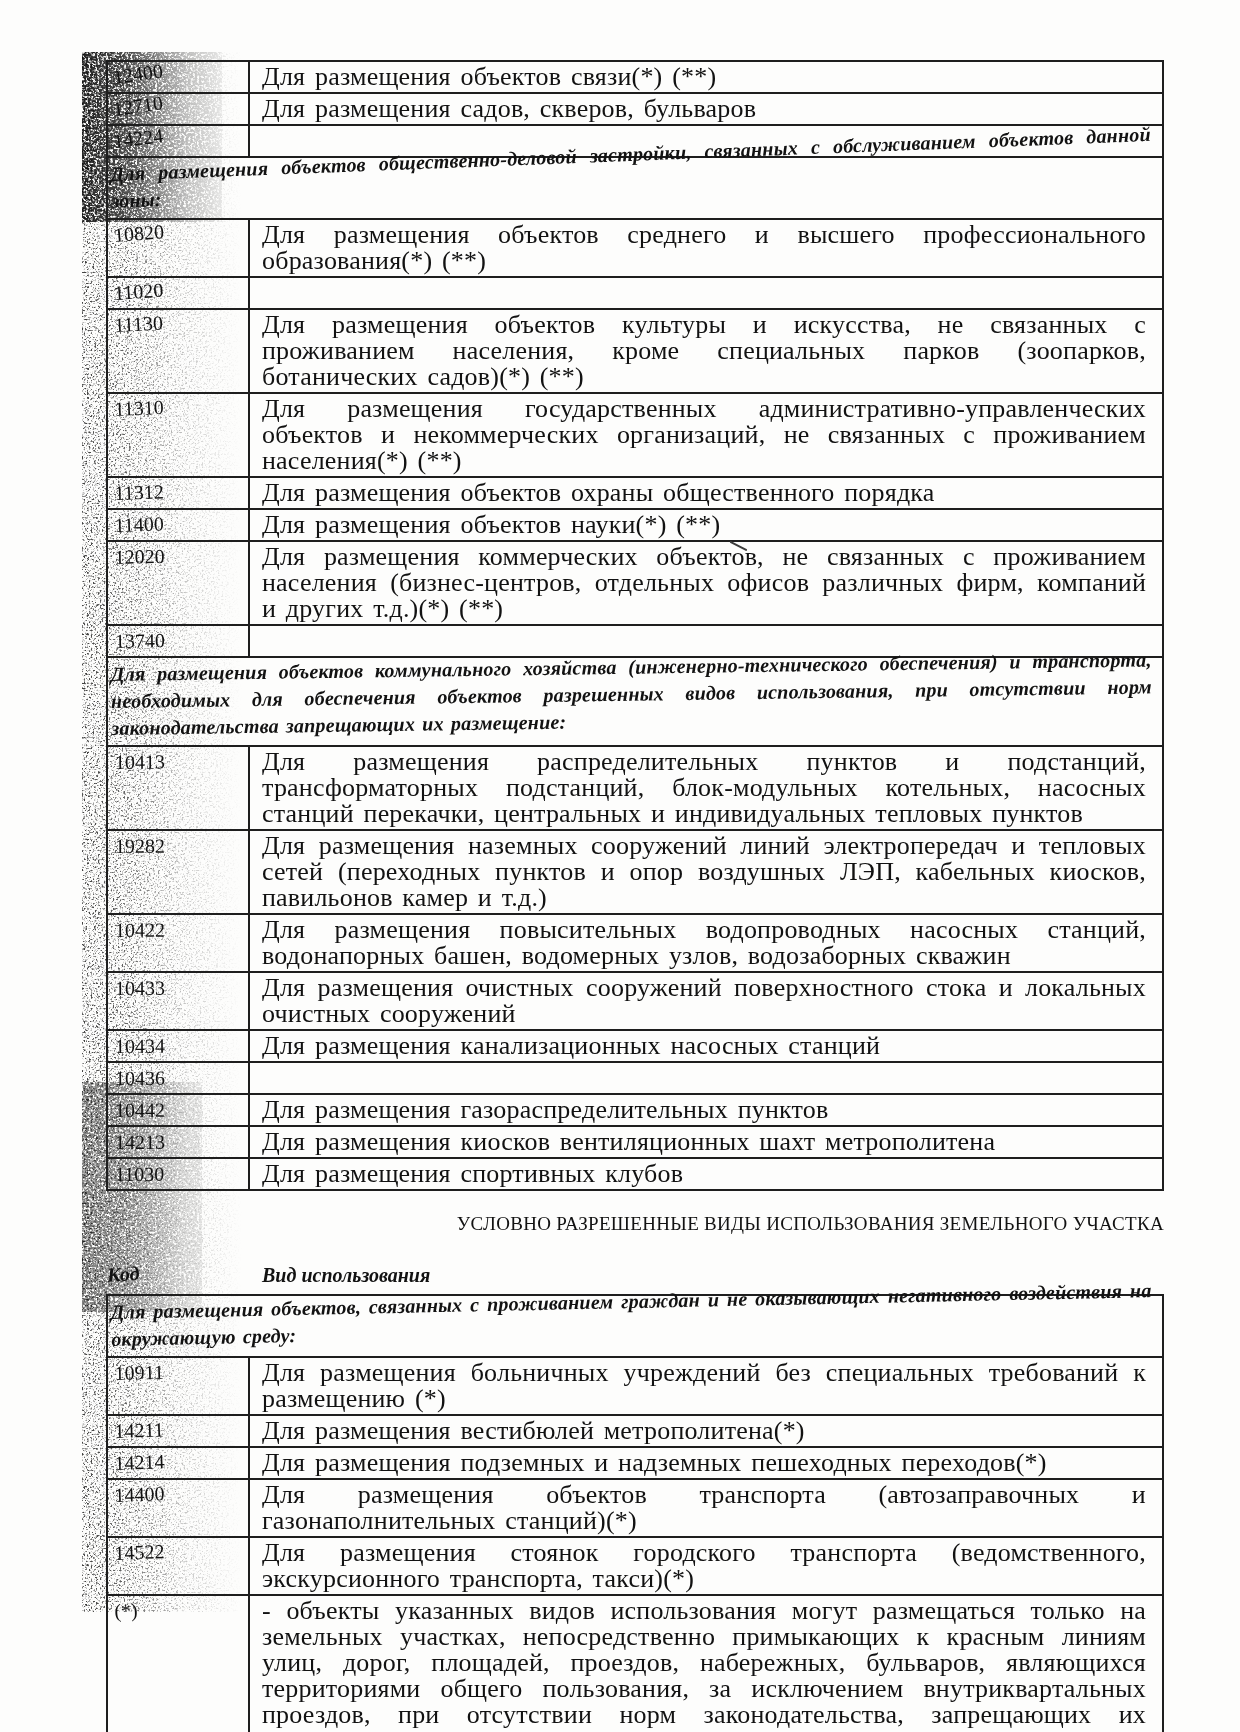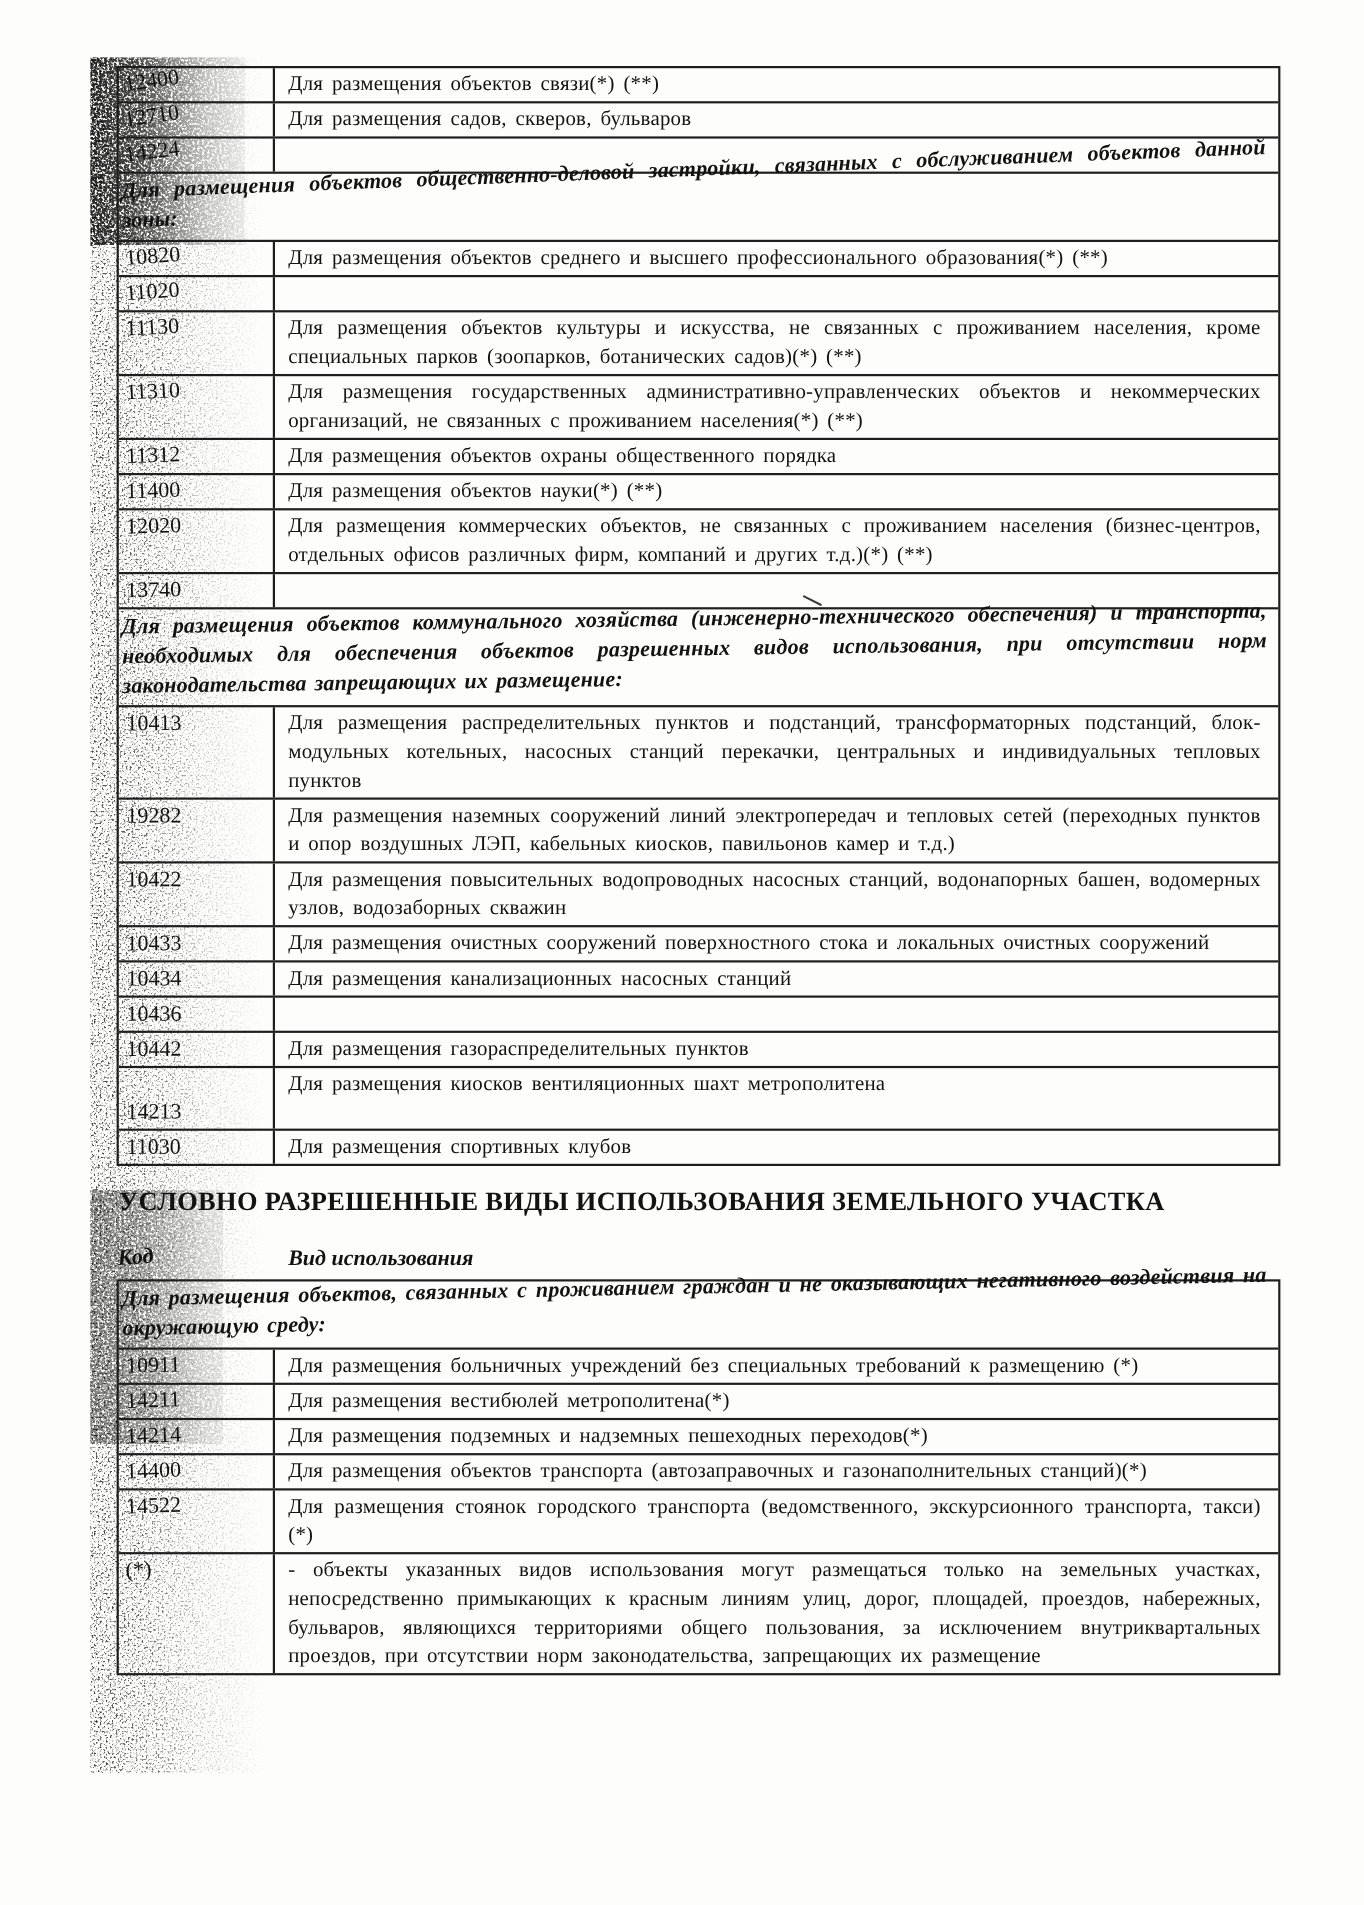--- a/index.html
+++ b/index.html
@@ -27,39 +27,40 @@
     flex:0 0 142px;width:142px;
     border-right:2px solid #1e1e1e;
     padding:2px 4px 2px 7px;
     font-size:20px;line-height:26px;
     box-sizing:border-box;
   }
   .code-text{display:inline-block;transform-origin:left bottom;white-space:nowrap;}
   .t-desc{
     flex:1;
     padding:2px 16px 2px 12px;
-    font-size:19px;line-height:26px;
+    font-size:26px;line-height:26px;
     text-align:justify;
     letter-spacing:0.2px;word-spacing:3px;
   }
   .t-section{display:block;}
   .t-sec-text{
     font-weight:bold;font-style:italic;
     font-size:20px;line-height:27px;
     padding:3px 10px 3px 3px;
     text-align:justify;
     letter-spacing:0.2px;word-spacing:2px;
     transform-origin:left center;
   }
   
   .heading{
     margin:18px 0 0 2px;
-    font-size:24px;font-weight:bold;
+    font-size:19px;font-weight:normal;
     letter-spacing:0.3px;
     line-height:30px;
+    text-align:right;
   }
   .cols-header{
     display:flex;
     margin:22px 0 5px 2px;
     font-weight:bold;font-style:italic;
     font-size:20px;line-height:28px;
   }
   .col-code{flex:0 0 142px;display:inline-block;transform:rotate(-4deg);transform-origin:left bottom;}
   .col-usage{margin-left:12px;}
   
@@ -174,21 +175,21 @@
           <div class="t-desc">Для размещения канализационных насосных станций</div>
         </div>
         <div class="t-row">
           <div class="t-code"><span class="code-text" style="transform: rotate(-0.2deg);">10436</span></div>
         </div>
         <div class="t-row">
           <div class="t-code"><span class="code-text" style="transform: rotate(-0.2deg);">10442</span></div>
           <div class="t-desc">Для размещения газораспределительных пунктов</div>
         </div>
         <div class="t-row">
-          <div class="t-code"><span class="code-text" style="transform: rotate(-0.2deg); margin-top: 25px;">14213</span></div>
+          <div class="t-code"><span class="code-text" style="transform: rotate(-0.2deg);">14213</span></div>
           <div class="t-desc">Для размещения киосков вентиляционных шахт метрополитена</div>
         </div>
         <div class="t-row">
           <div class="t-code"><span class="code-text" style="transform: rotate(-0.2deg);">11030</span></div>
           <div class="t-desc">Для размещения спортивных клубов</div>
         </div>
       </div>
 
     <div class="heading">УСЛОВНО РАЗРЕШЕННЫЕ ВИДЫ ИСПОЛЬЗОВАНИЯ ЗЕМЕЛЬНОГО УЧАСТКА</div>
 

